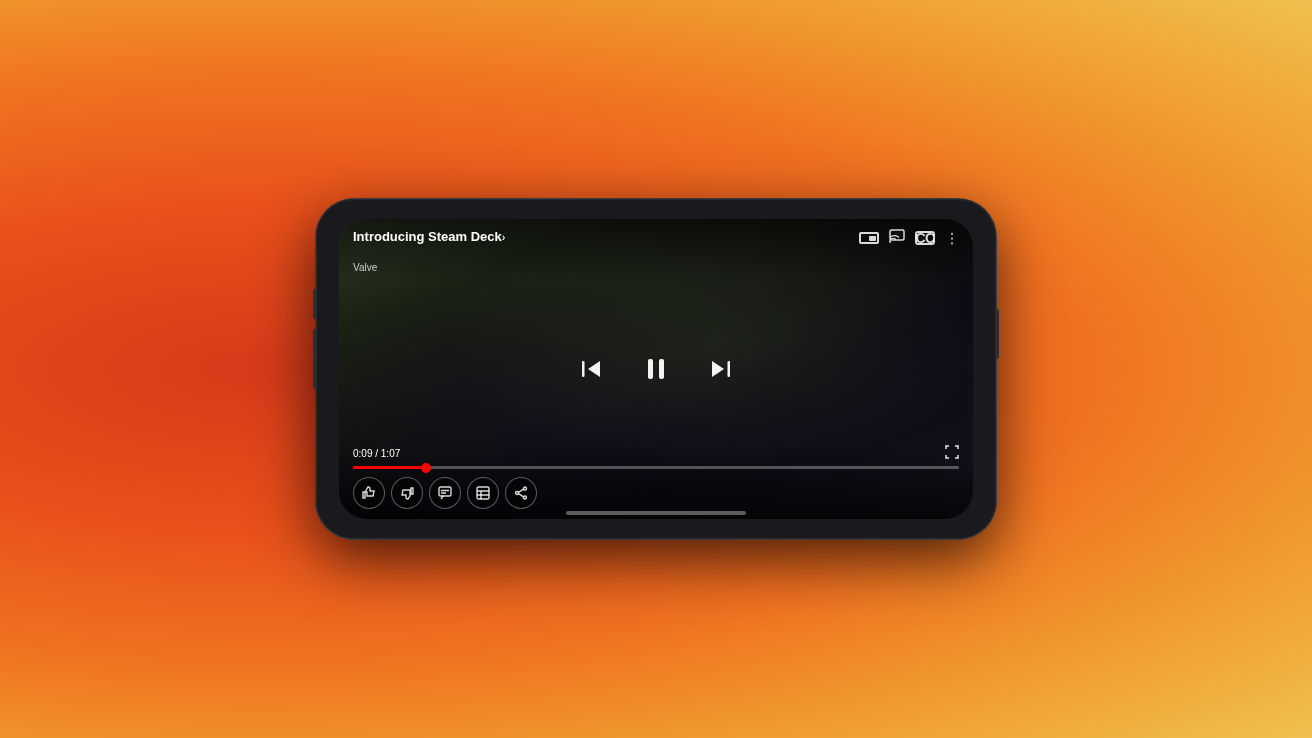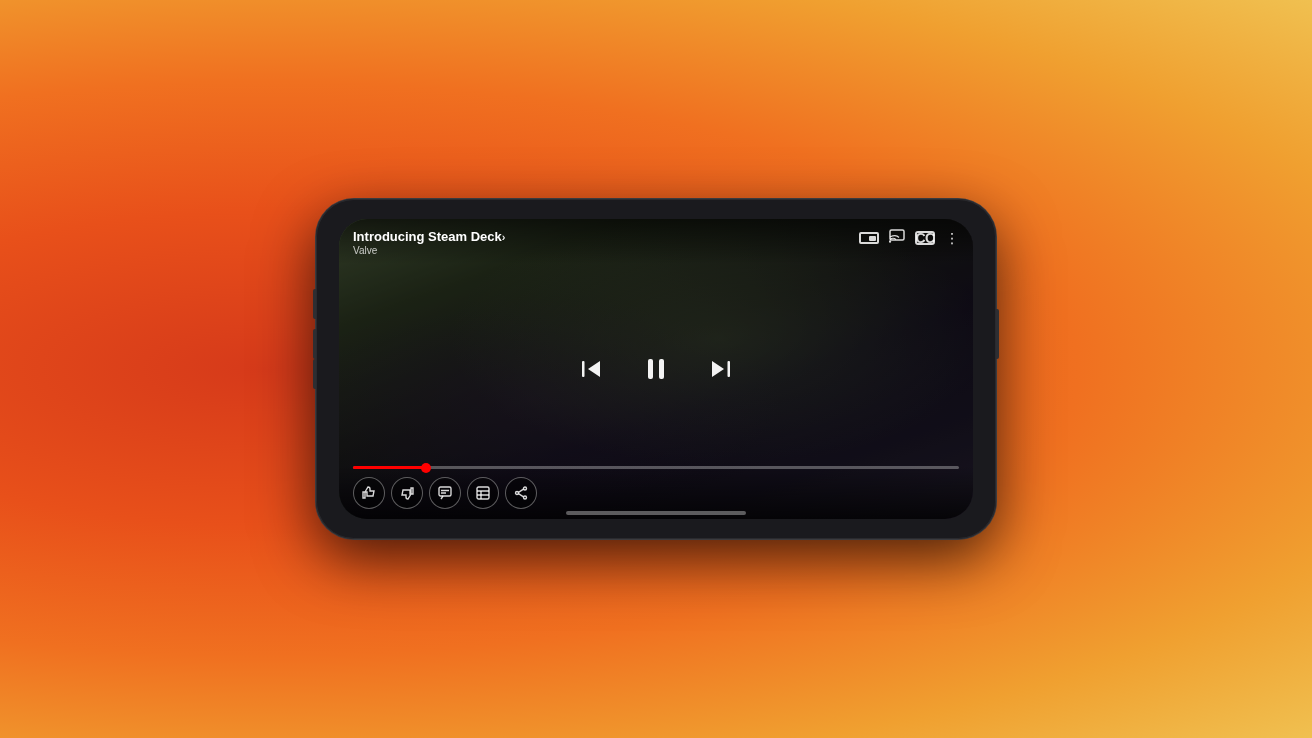--- a/index.html
+++ b/index.html
@@ -118,21 +118,21 @@
     }
 
     .chevron-right {
       font-size: 11px;
       opacity: 0.9;
     }
 
     .video-channel {
       color: rgba(255,255,255,0.75);
       font-size: 10px;
-      margin-top: 1px;
+      margin-top: 18px;
     }
 
     .top-controls {
       display: flex;
       align-items: center;
       gap: 10px;
     }
 
     .top-icon {
       color: rgba(255,255,255,0.9);
@@ -394,20 +394,31 @@
         <div class="ctrl-btn">
           <svg width="22" height="22" viewBox="0 0 22 22" fill="white">
             <rect x="17.5" y="3" width="2.5" height="16" rx="1" fill="white"></rect>
             <polygon points="2,3 14,11 2,19" fill="white"></polygon>
           </svg>
         </div>
       </div>
 
       <div class="bottom-area">
 
+        <div class="time-row">
+          <span class="time-display">0:09 / 1:07</span>
+          <div class="fullscreen-icon">
+            <svg width="14" height="14" viewBox="0 0 14 14" fill="none" stroke="rgba(255,255,255,0.9)" stroke-width="1.5">
+              <polyline points="1,4 1,1 4,1"></polyline>
+              <polyline points="10,1 13,1 13,4"></polyline>
+              <polyline points="13,10 13,13 10,13"></polyline>
+              <polyline points="4,13 1,13 1,10"></polyline>
+            </svg>
+          </div>
+        </div>
 
         <div class="progress-bar-container">
           <div class="progress-bar-fill"></div>
           <div class="progress-thumb"></div>
         </div>
 
         <div class="action-row">
 
           <div class="action-btn">
             <svg width="14" height="14" viewBox="0 0 14 14" fill="none" stroke="rgba(255,255,255,0.85)" stroke-width="1.4">

